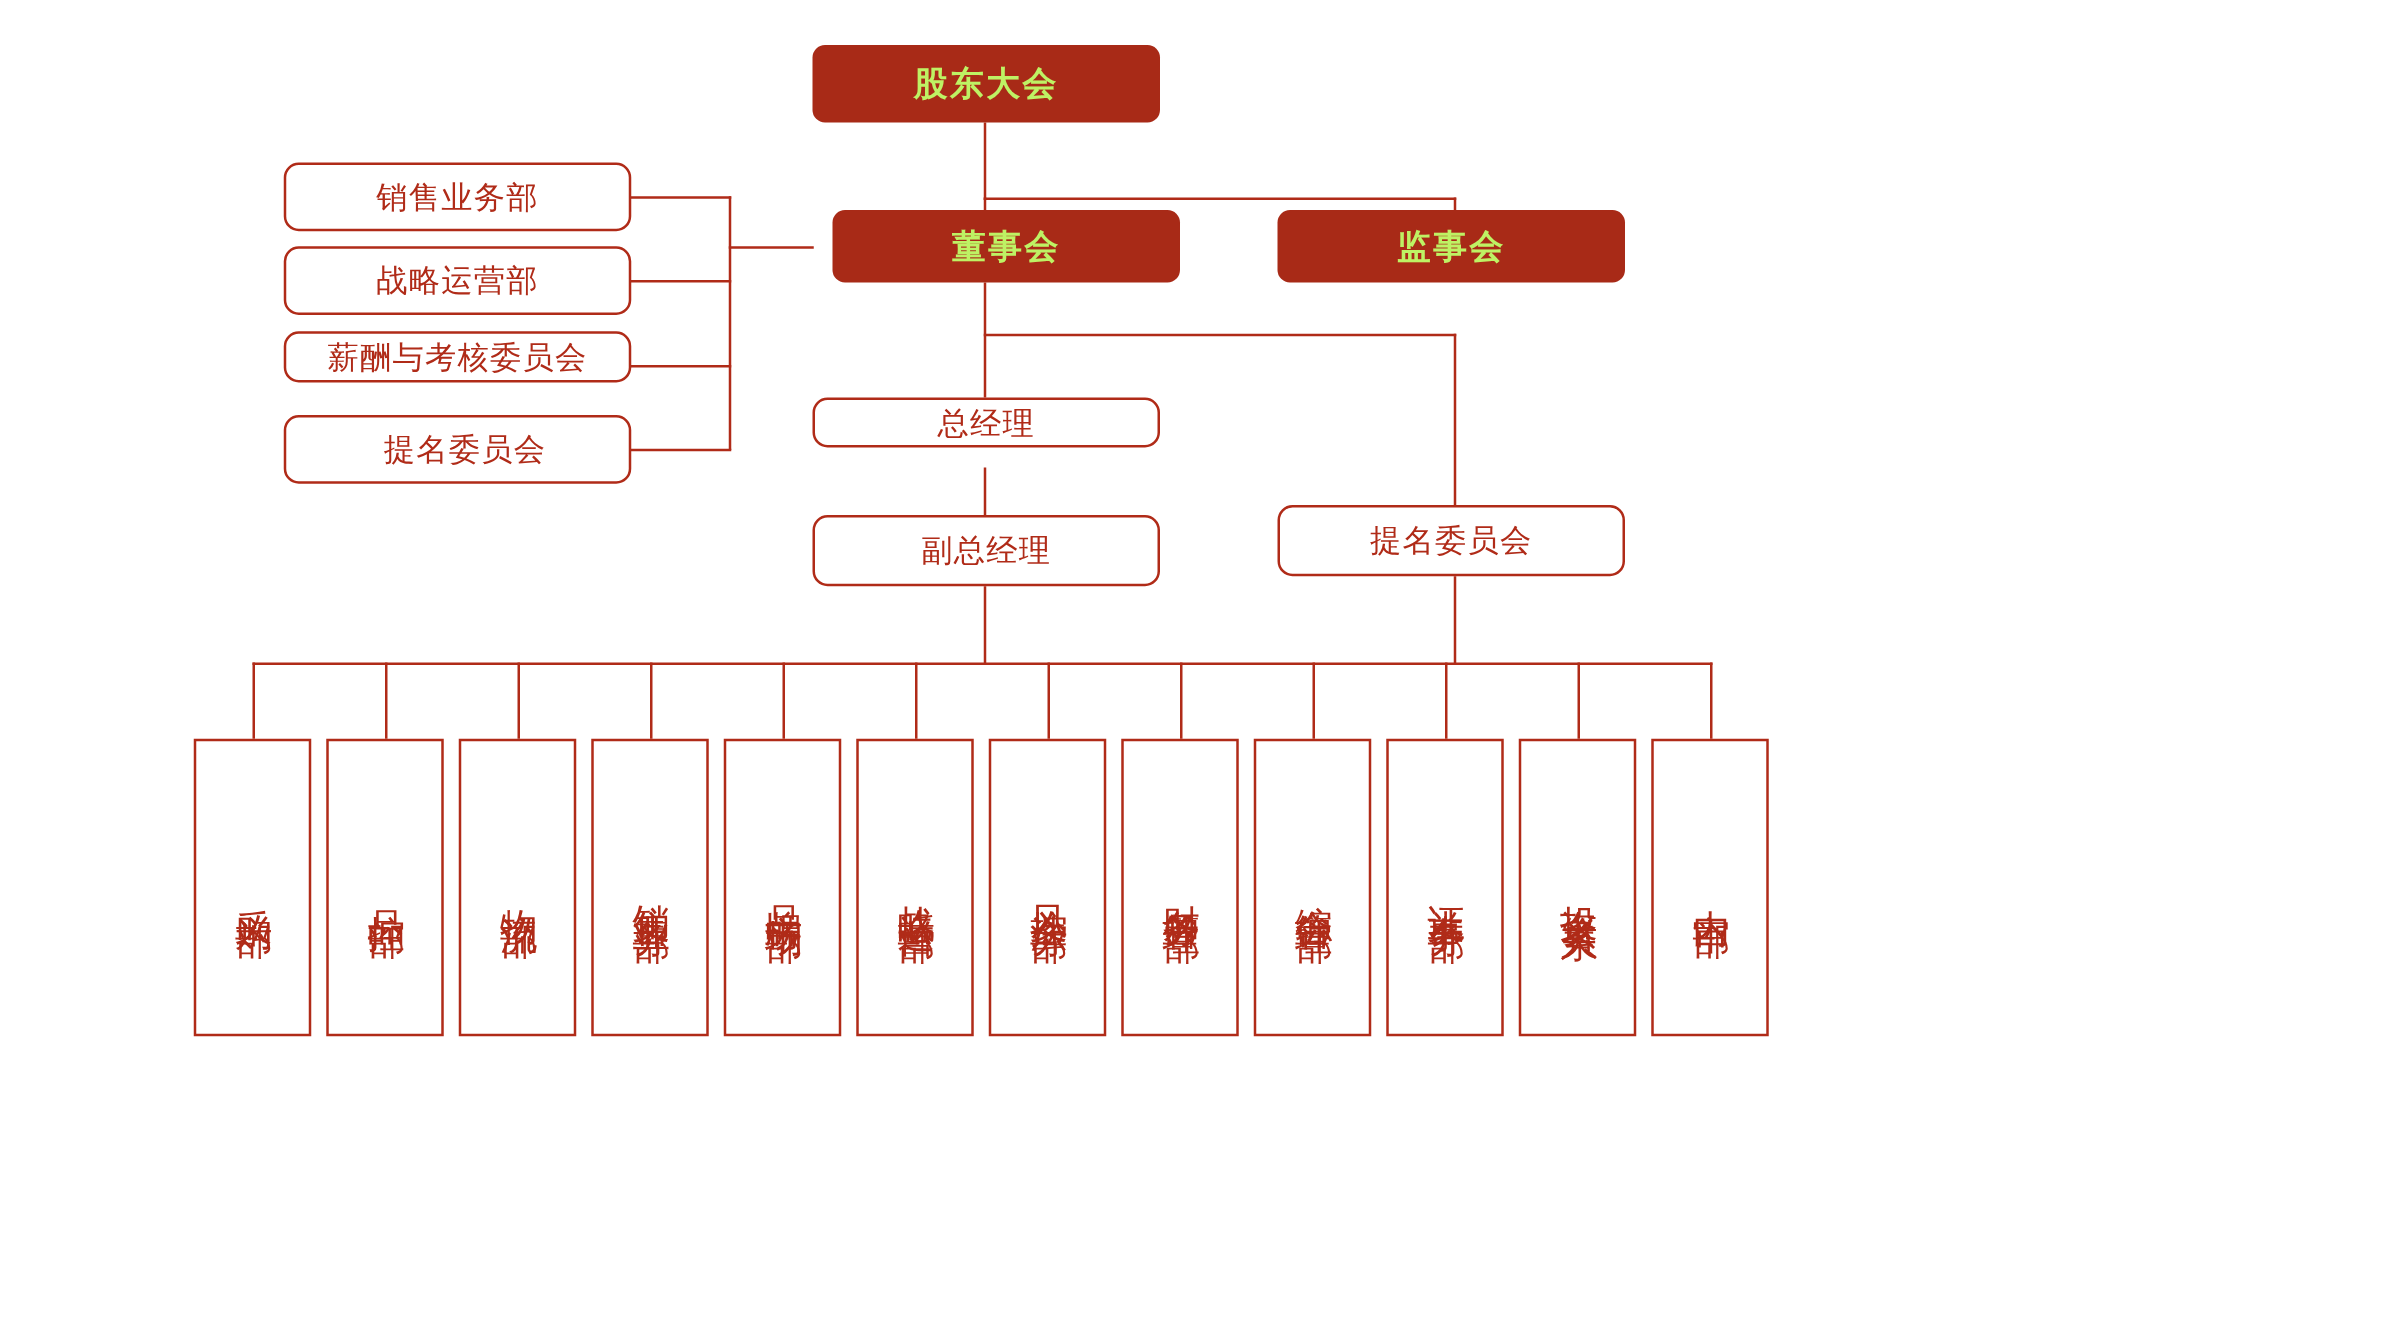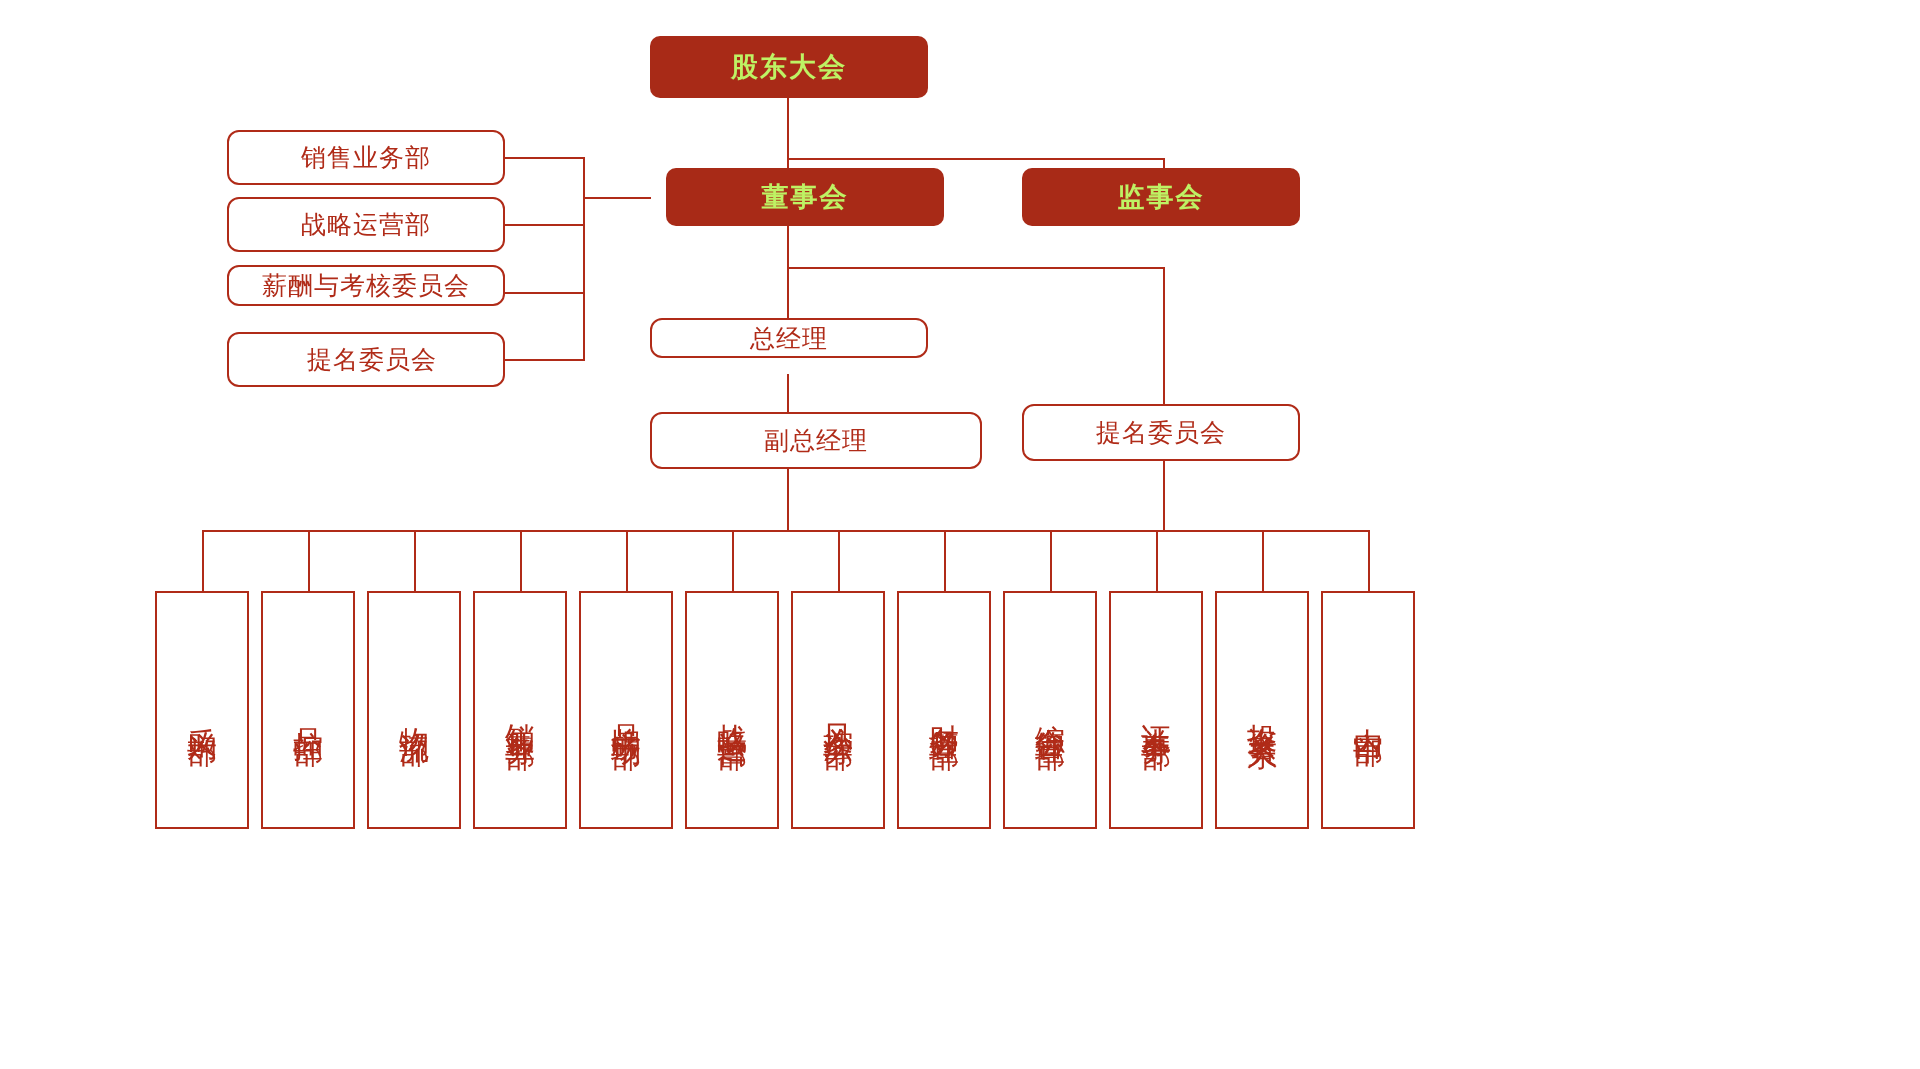--- a/index.html
+++ b/index.html
@@ -129,21 +129,21 @@
   <div class="node-out" style="left:227px;top:265px;width:278px;height:41px;">
     <span>薪酬与考核委员会</span>
   </div>
   <div class="node-out" style="left:227px;top:332px;width:278px;height:55px;padding-left:12px;">
     <span>提名委员会</span>
   </div>
 
   <div class="node-out" style="left:650px;top:318px;width:278px;height:40px;">
     <span>总经理</span>
   </div>
-  <div class="node-out" style="left:650px;top:412px;width:332px;height:57px;">
+  <div class="node-out" style="left:650px;top:412px;width:278px;height:57px;">
     <span>副总经理</span>
   </div>
   <div class="node-out" style="left:1022px;top:404px;width:278px;height:57px;">
     <span>提名委员会</span>
   </div>
 
   <div class="dept" style="left:155px;top:591px;width:94px;height:238px;">
     <span>采购部</span>
   </div>
   <div class="dept" style="left:261px;top:591px;width:94px;height:238px;">

